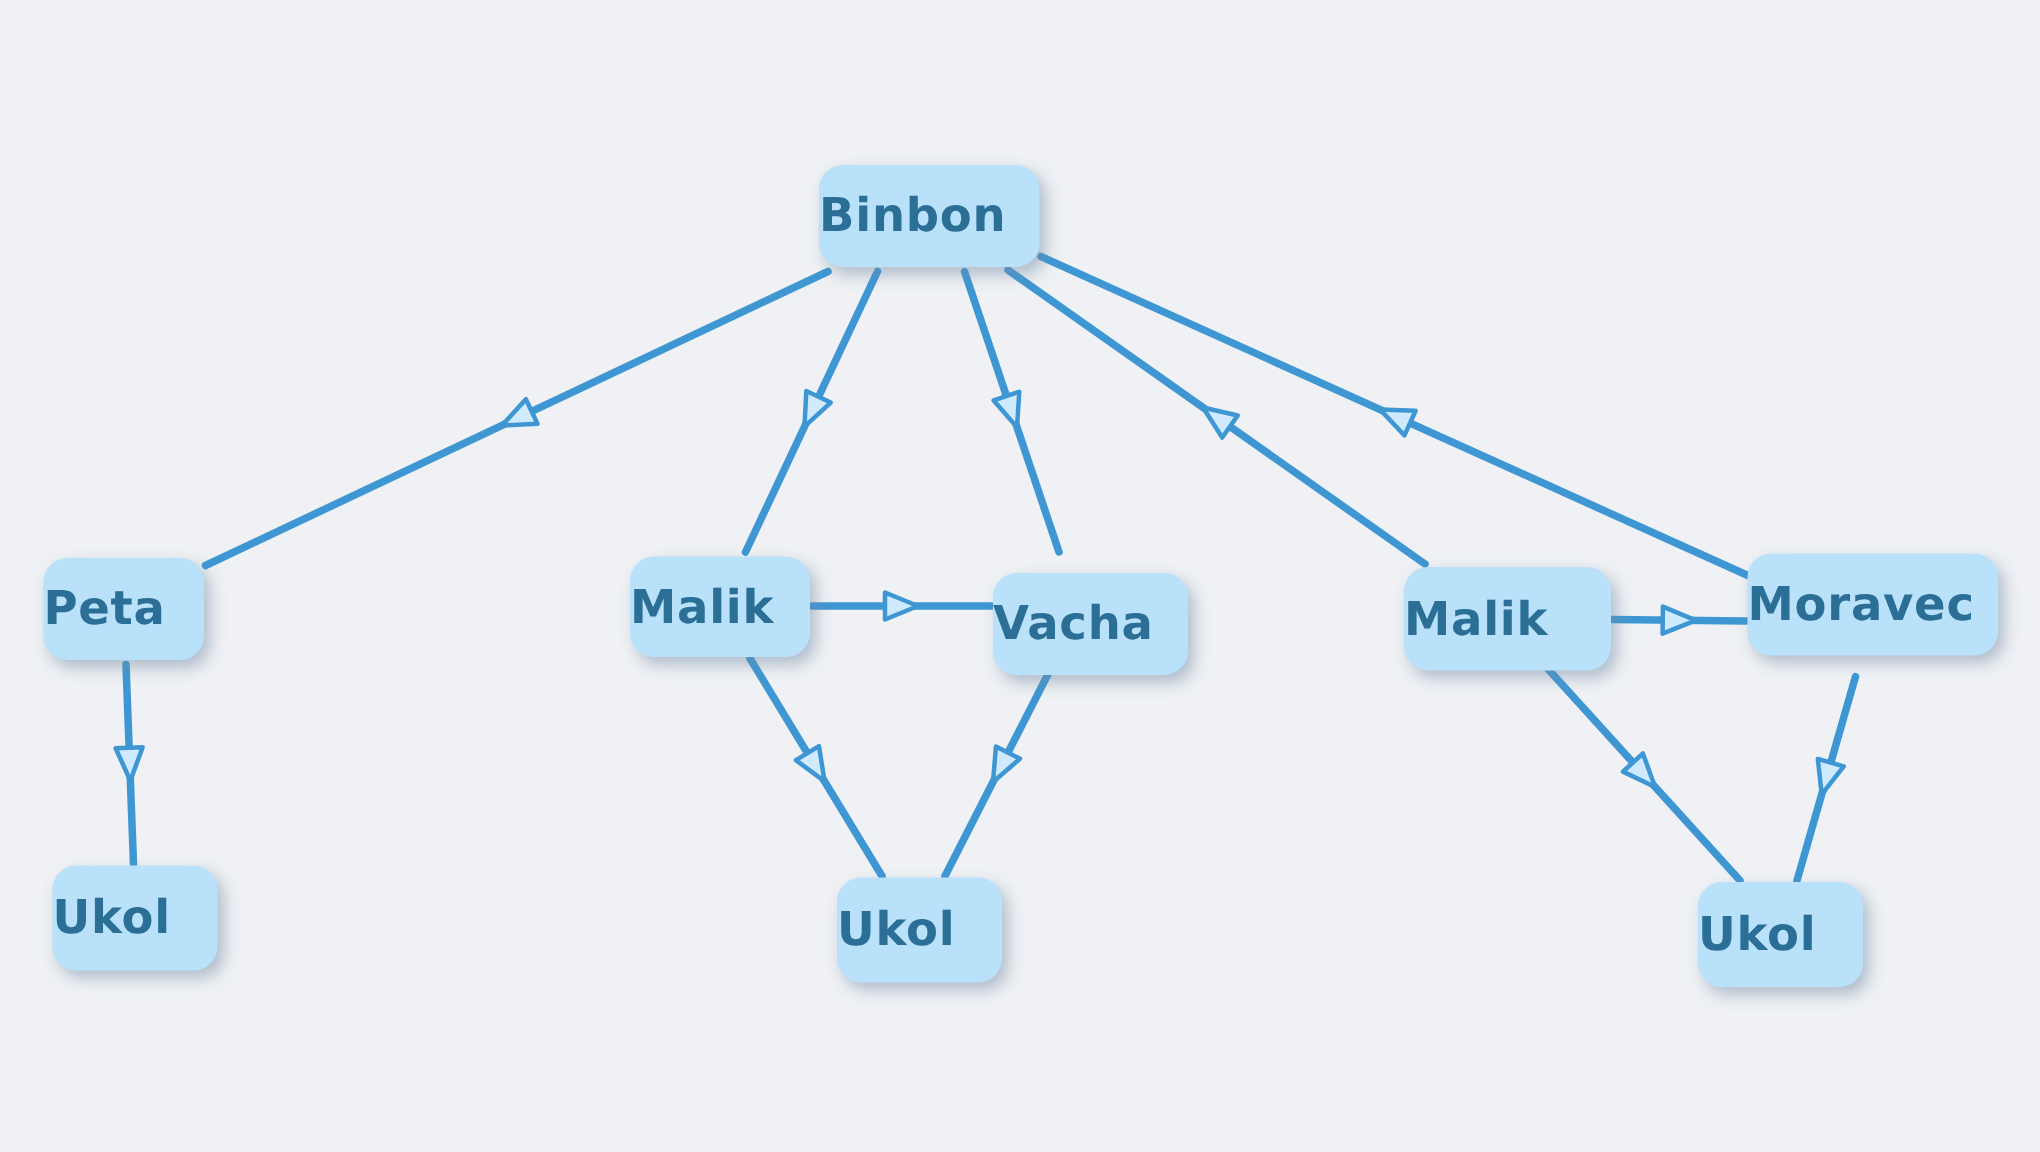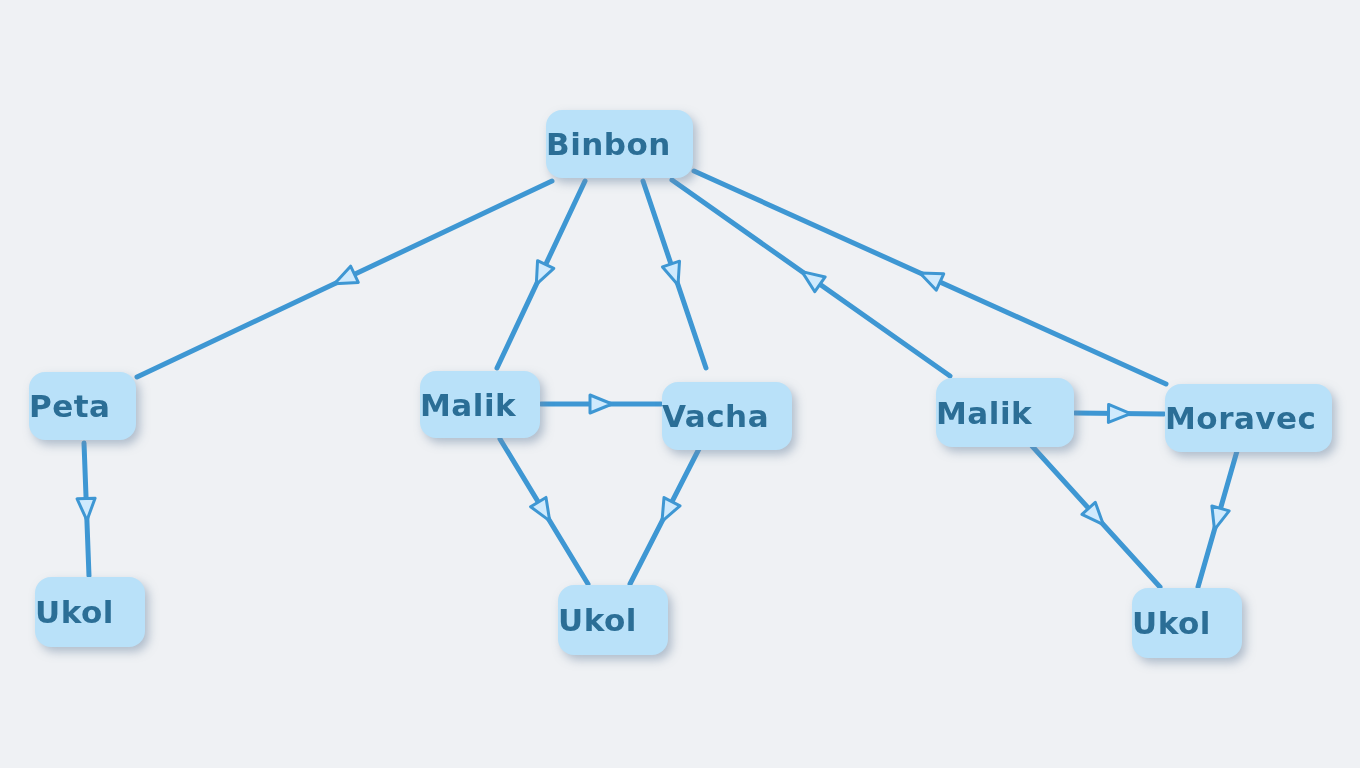--- a/index.html
+++ b/index.html
@@ -93,21 +93,21 @@
       </div>
       <div class="node" style="left: 420px; top: 371px; width: 120px; height: 67px;">
         <span>Malik</span>
       </div>
       <div class="node" style="left: 662px; top: 370px; width: 130px; height: 68px; margin-top: 12px;">
         <span>Vacha</span>
       </div>
       <div class="node" style="left: 936px; top: 378px; width: 138px; height: 69px;">
         <span>Malik</span>
       </div>
-      <div class="node" style="left: 1165px; top: 384px; width: 167px; height: 68px;">
+      <div class="node" style="left: 1165px; top: 369px; width: 167px; height: 68px;">
         <span>Moravec</span>
       </div>
       <div class="node" style="left: 35px; top: 577px; width: 110px; height: 70px;">
         <span>Ukol</span>
       </div>
       <div class="node" style="left: 558px; top: 585px; width: 110px; height: 70px;">
         <span>Ukol</span>
       </div>
       <div class="node" style="left: 1132px; top: 588px; width: 110px; height: 70px;">
         <span>Ukol</span>

